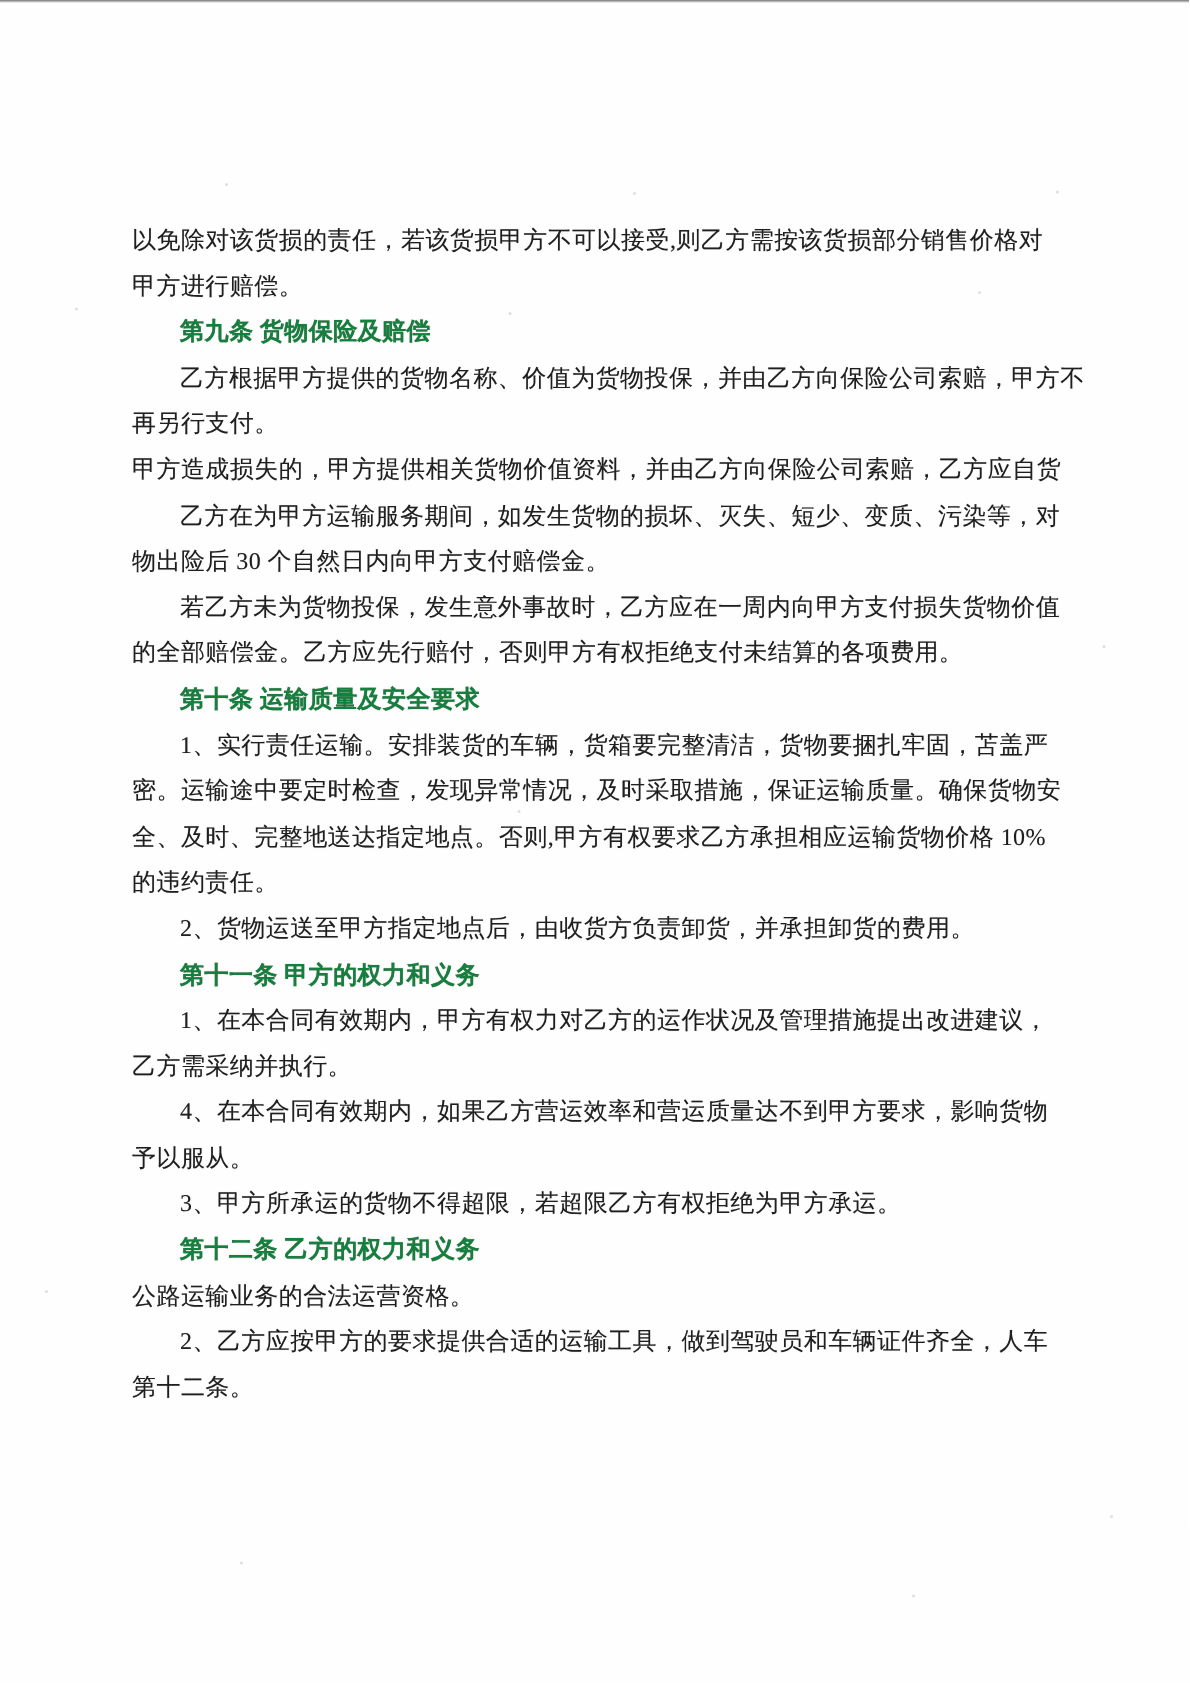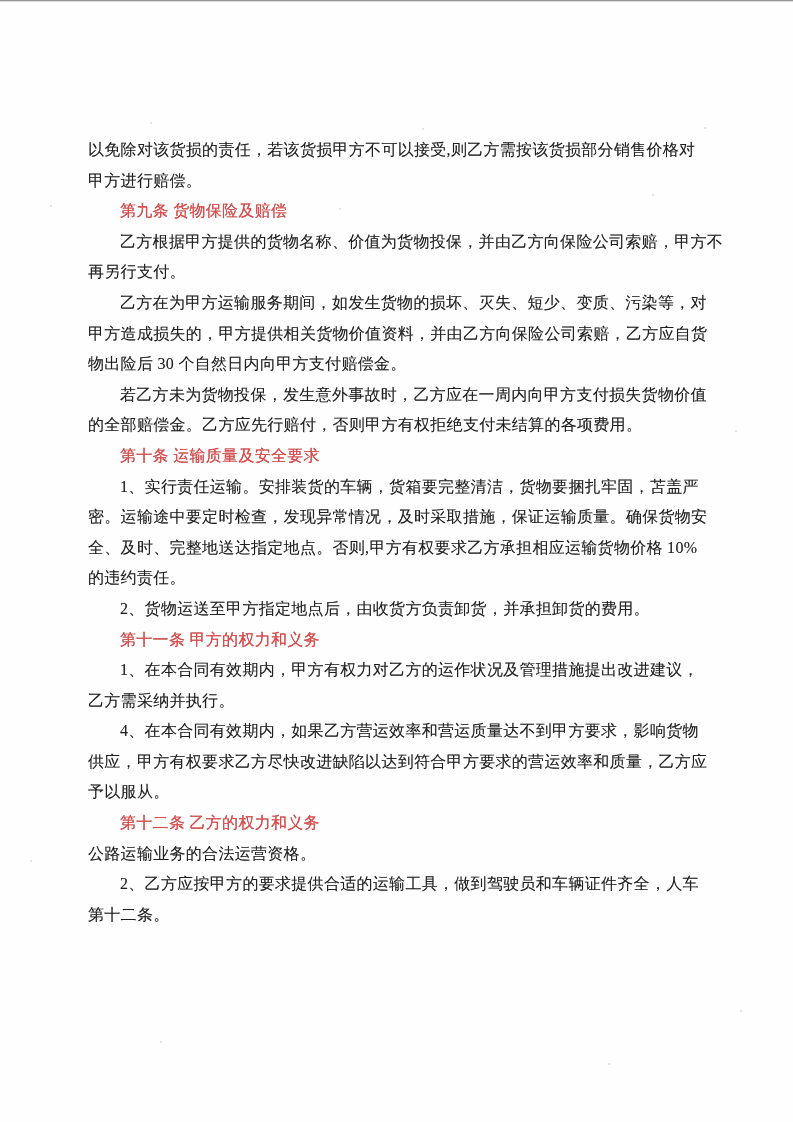--- a/index.html
+++ b/index.html
@@ -25,37 +25,37 @@
   
   .speckle {
     position: absolute;
     width: 2px; height: 2px;
     background: rgba(150,150,150,0.30);
     border-radius: 1px;
   }
   .text-block {
     position: absolute;
     left: 88px;
-    top: 135px;
+    top: 146px;
     width: 626px;
   }
   .line {
     height: 30.6px;
     line-height: 30.6px;
     font-size: 16px;
     color: #1f1f1f;
     white-space: nowrap;
     text-align: left;
     letter-spacing: 0.3px;
     text-shadow: 0 0 0.5px rgba(20,20,20,0.35);
   }
   .line.indent { text-indent: 32px; }
   .line.heading {
-    font-weight: 400;
-    color: #ef4444;
+    font-weight: 700;
+    color: #15803d;
     text-shadow: 0 0 0.6px rgba(0,0,0,0.5);
   }
 </style>
 </head>
 <body>
 
 <div class="page">
   <div class="edge-top"></div>
 
   <div class="speckle" style="left:150px; top:122px;"></div>
@@ -71,35 +71,35 @@
   <div class="speckle" style="left:608px; top:1063px;"></div>
   <div class="speckle" style="left:740px; top:1010px;"></div>
 
   <div class="text-block">
 
   <div class="line fill">以免除对该货损的责任，若该货损甲方不可以接受,则乙方需按该货损部分销售价格对</div>
       <div class="line">甲方进行赔偿。</div>
       <div class="line heading indent">第九条 货物保险及赔偿</div>
       <div class="line indent fill">乙方根据甲方提供的货物名称、价值为货物投保，并由乙方向保险公司索赔，甲方不</div>
       <div class="line">再另行支付。</div>
+      <div class="line fill">甲方造成损失的，甲方提供相关货物价值资料，并由乙方向保险公司索赔，乙方应自货</div>
       <div class="line indent fill">乙方在为甲方运输服务期间，如发生货物的损坏、灭失、短少、变质、污染等，对</div>
-      <div class="line fill">甲方造成损失的，甲方提供相关货物价值资料，并由乙方向保险公司索赔，乙方应自货</div>
       <div class="line">物出险后 30 个自然日内向甲方支付赔偿金。</div>
       <div class="line indent fill">若乙方未为货物投保，发生意外事故时，乙方应在一周内向甲方支付损失货物价值</div>
       <div class="line">的全部赔偿金。乙方应先行赔付，否则甲方有权拒绝支付未结算的各项费用。</div>
       <div class="line heading indent">第十条 运输质量及安全要求</div>
       <div class="line indent fill">1、实行责任运输。安排装货的车辆，货箱要完整清洁，货物要捆扎牢固，苫盖严</div>
       <div class="line fill">密。运输途中要定时检查，发现异常情况，及时采取措施，保证运输质量。确保货物安</div>
       <div class="line fill">全、及时、完整地送达指定地点。否则,甲方有权要求乙方承担相应运输货物价格 10%</div>
       <div class="line">的违约责任。</div>
       <div class="line indent">2、货物运送至甲方指定地点后，由收货方负责卸货，并承担卸货的费用。</div>
       <div class="line heading indent">第十一条 甲方的权力和义务</div>
       <div class="line indent fill">1、在本合同有效期内，甲方有权力对乙方的运作状况及管理措施提出改进建议，</div>
       <div class="line">乙方需采纳并执行。</div>
       <div class="line indent fill">4、在本合同有效期内，如果乙方营运效率和营运质量达不到甲方要求，影响货物</div>
-      <div class="line fill">供应，甲方有权要求乙方尽快改进缺陷以达到符合甲方要求的营运效率和质量，乙方应</div>
       <div class="line">予以服从。</div>
+      <div class="line indent">3、甲方所承运的货物不得超限，若超限乙方有权拒绝为甲方承运。</div>
       <div class="line heading indent">第十二条 乙方的权力和义务</div>
       <div class="line">公路运输业务的合法运营资格。</div>
       <div class="line indent fill">2、乙方应按甲方的要求提供合适的运输工具，做到驾驶员和车辆证件齐全，人车</div>
       <div class="line">第十二条。</div>
     </div>
 </div>
 
 </body></html>

